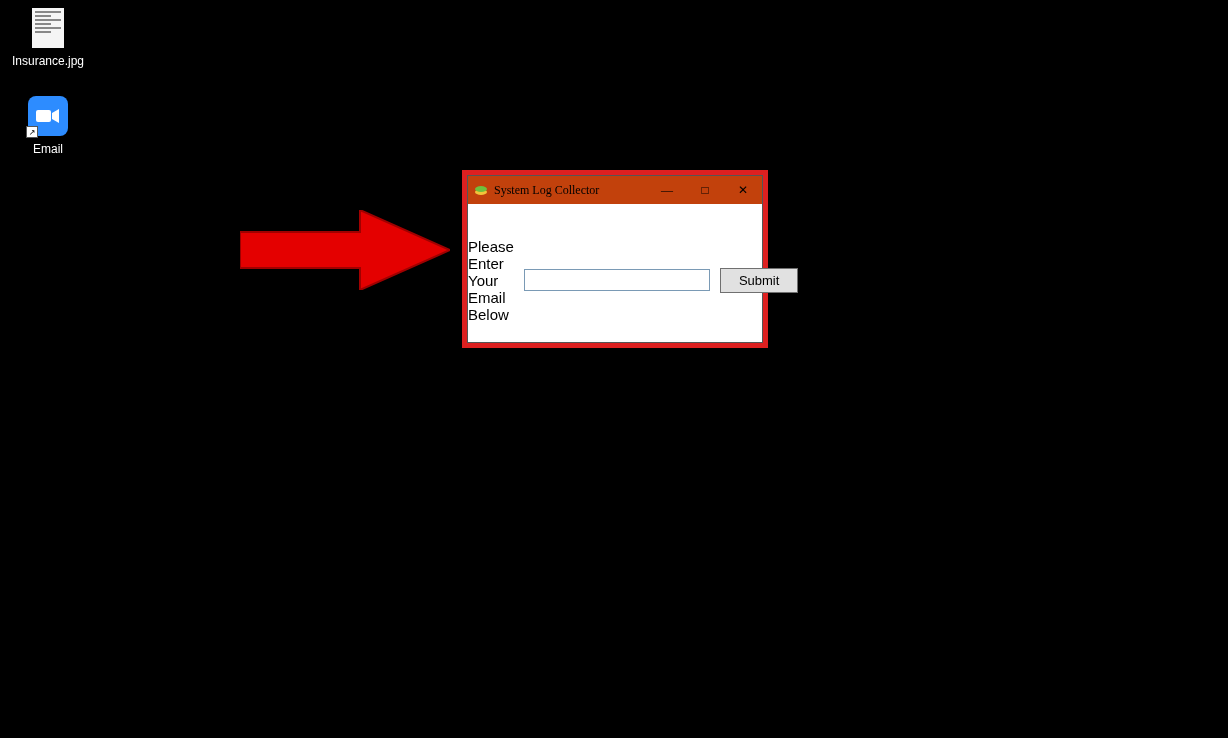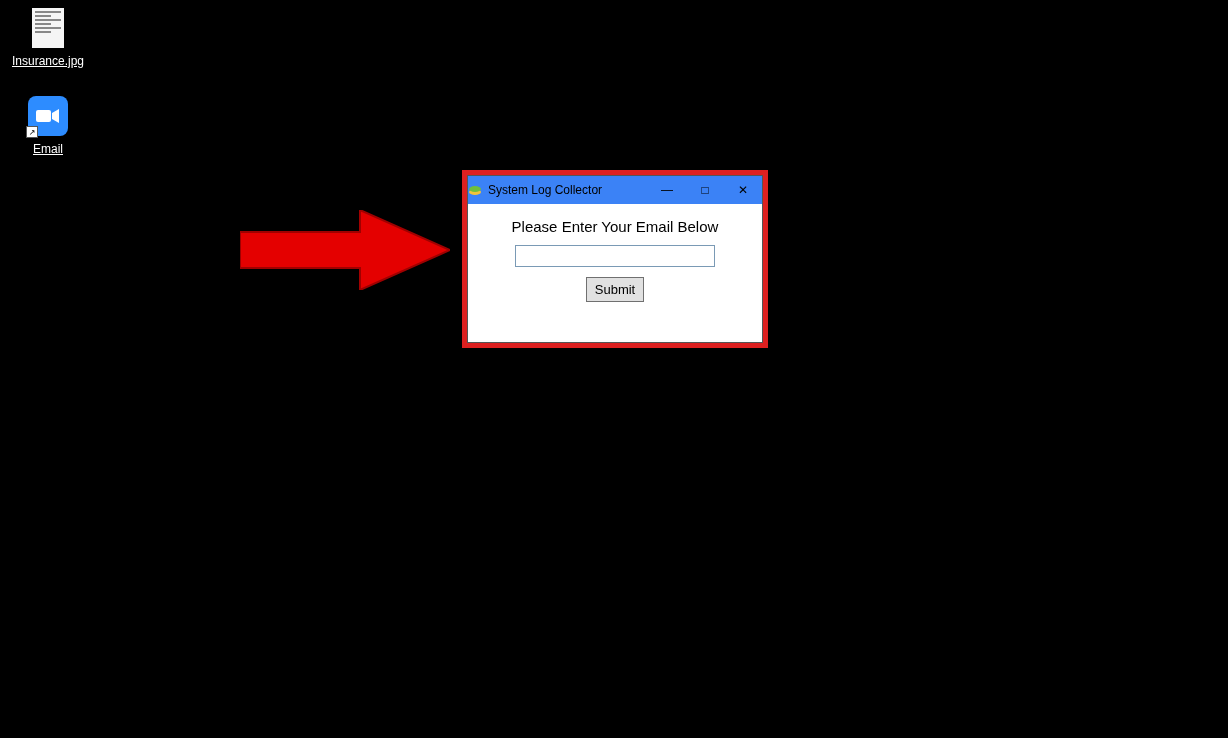--- a/index.html
+++ b/index.html
@@ -22,21 +22,20 @@
   gap: 28px;
 }
 .desktop-icon {
   width: 80px;
   display: flex;
   flex-direction: column;
   align-items: center;
   color: #ffffff;
   font-size: 12px;
   cursor: pointer;
-  text-decoration: underline;
 }
 .desktop-icon .thumb {
   width: 40px;
   height: 40px;
   margin-bottom: 6px;
   display: flex;
   align-items: center;
   justify-content: center;
   position: relative;
 }
@@ -135,57 +134,59 @@
 .dialog {
   width: 100%;
   height: 100%;
   background: #ffffff;
   border: 1px solid #555;
   display: flex;
   flex-direction: column;
 }
 .titlebar {
   height: 28px;
-  background: #3b82f6;
-  display: flex;
-  align-items: center;
+  background: #c2410c;
+  display: flex;
+  align-items: center;
+  padding-left: 6px;
   color: #000;
   font-size: 12px;
+  font-family: Liberation Serif, serif;
 }
 .titlebar .app-icon {
   width: 14px; height: 14px; margin-right: 6px;
 }
 .titlebar .title { flex: 1; }
 .win-controls { display:flex; height:100%; }
 .win-btn {
   width: 38px;
   display:flex; align-items:center; justify-content:center;
   font-size: 12px;
   cursor: pointer;
 }
 .dialog-body {
   flex:1;
   display:flex;
-  flex-direction:column;
+  flex-direction:row;
   align-items:center;
   padding-top: 14px;
   gap: 10px;
   color:#000;
   font-size: 15px;
 }
 .email-input {
   width: 200px;
   height: 22px;
   border: 1px solid #7a9ab5;
   background:#fff;
   padding: 2px 4px;
   font-size: 13px;
 }
 .submit-btn {
-  padding: 4px 8px;
+  padding: 4px 18px;
   font-size: 13px;
   background: #e1e1e1;
   border: 1px solid #707070;
   cursor: pointer;
 }
 </style>
 </head>
 <body>
 
 <div class="desktop-icons">

